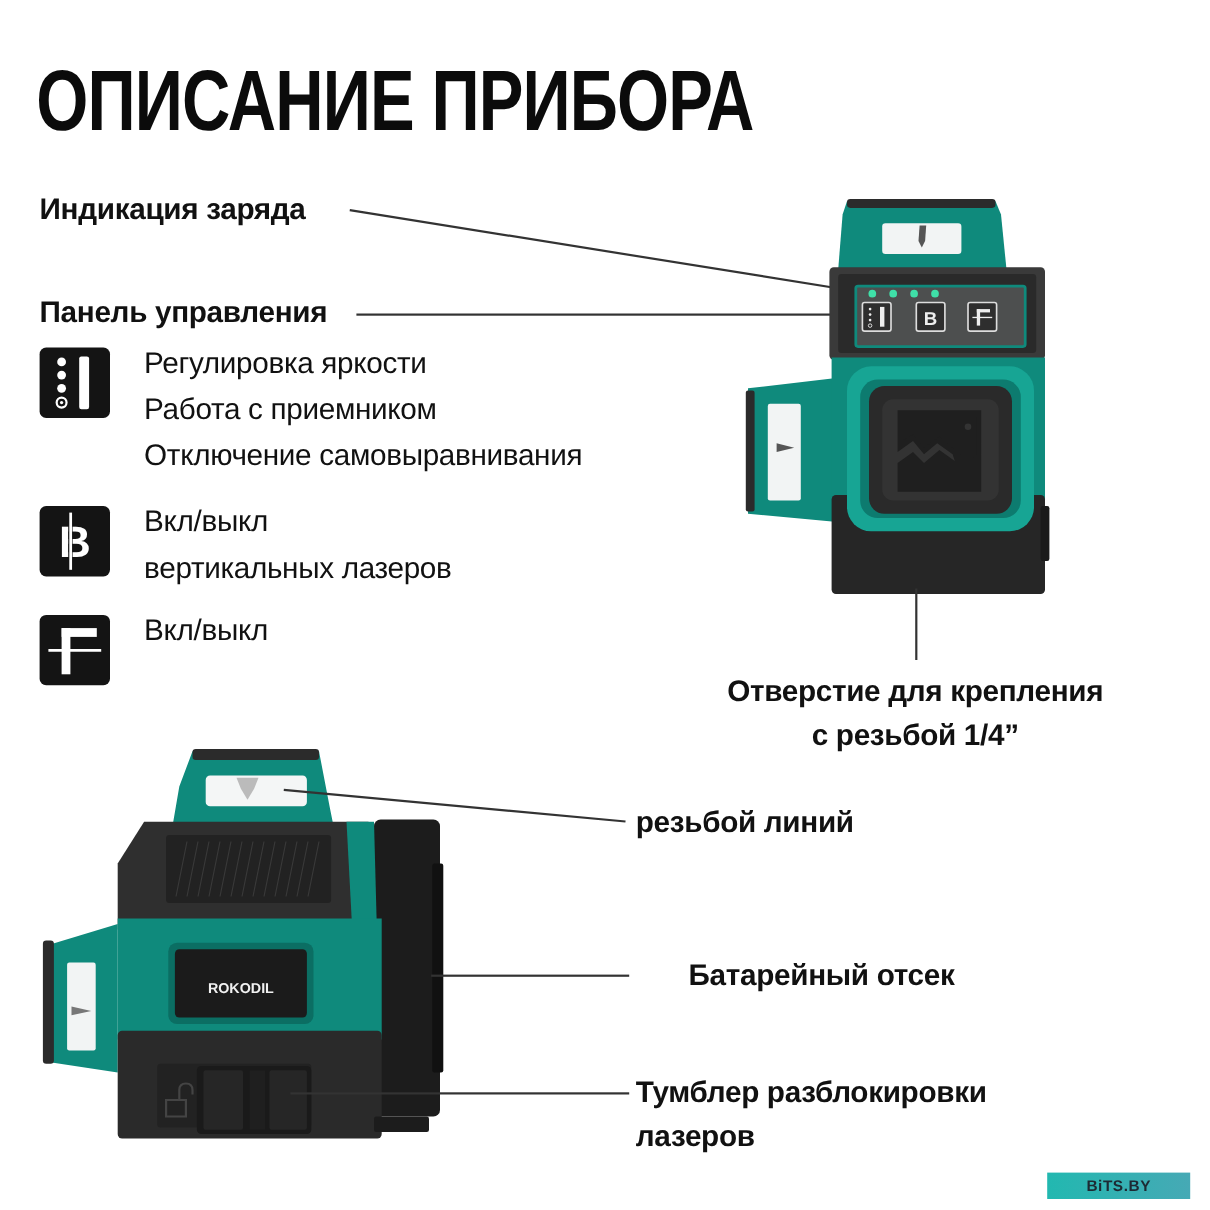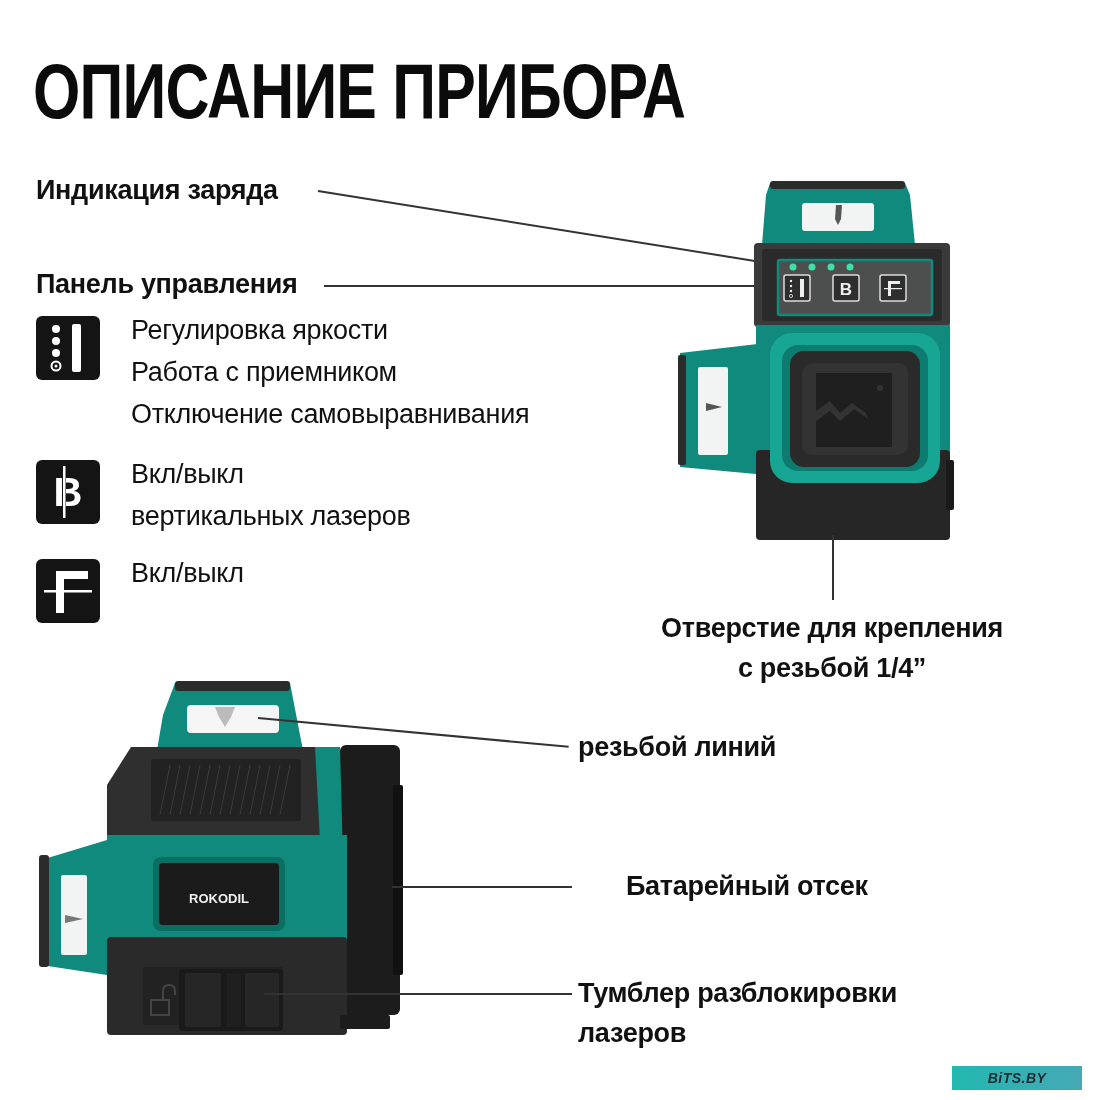--- a/index.html
+++ b/index.html
@@ -10,21 +10,21 @@
            font-size: 78px; letter-spacing: -1px; line-height: 1; transform: scaleX(0.78); transform-origin: left top;
            color: #0b0b0b; white-space: nowrap; }
   .lbl { font-size: 27px; line-height: 40px; color: #111; white-space: nowrap; letter-spacing: -0.3px; }
   .lbl-bold { font-weight: 600; }
   .desc { font-size: 27px; line-height: 42px; color: #111; white-space: nowrap; letter-spacing: -0.3px; }
   .icon-box { width: 64px; height: 64px; background: #141414; border-radius: 6px; }
   .leader { position: absolute; height: 1.5px; background: #333; transform-origin: left center; }
   .vleader { position: absolute; width: 1.5px; background: #333; }
   .watermark { left: 952px; top: 1066px; width: 130px; height: 24px;
                background: linear-gradient(90deg,#22b8b0,#46a9b5); display:flex; align-items:center; justify-content:center;
-               font-weight: 700; font-size: 14px; color: #1d2a33; letter-spacing: 0.5px; font-style: italic; }
+               font-weight: 700; font-size: 14px; color: #1d2a33; letter-spacing: 0.5px; }
   svg { display: block; }
 </style>
 </head>
 <body>
 
 <div class="abs title">ОПИСАНИЕ ПРИБОРА</div>
 
 <div class="abs lbl lbl-bold" style="left:36px; top:170px;">Индикация заряда</div>
 <div class="leader" style="left:318px; top:190px; width:462px; transform:rotate(9.1deg);"></div>
 

